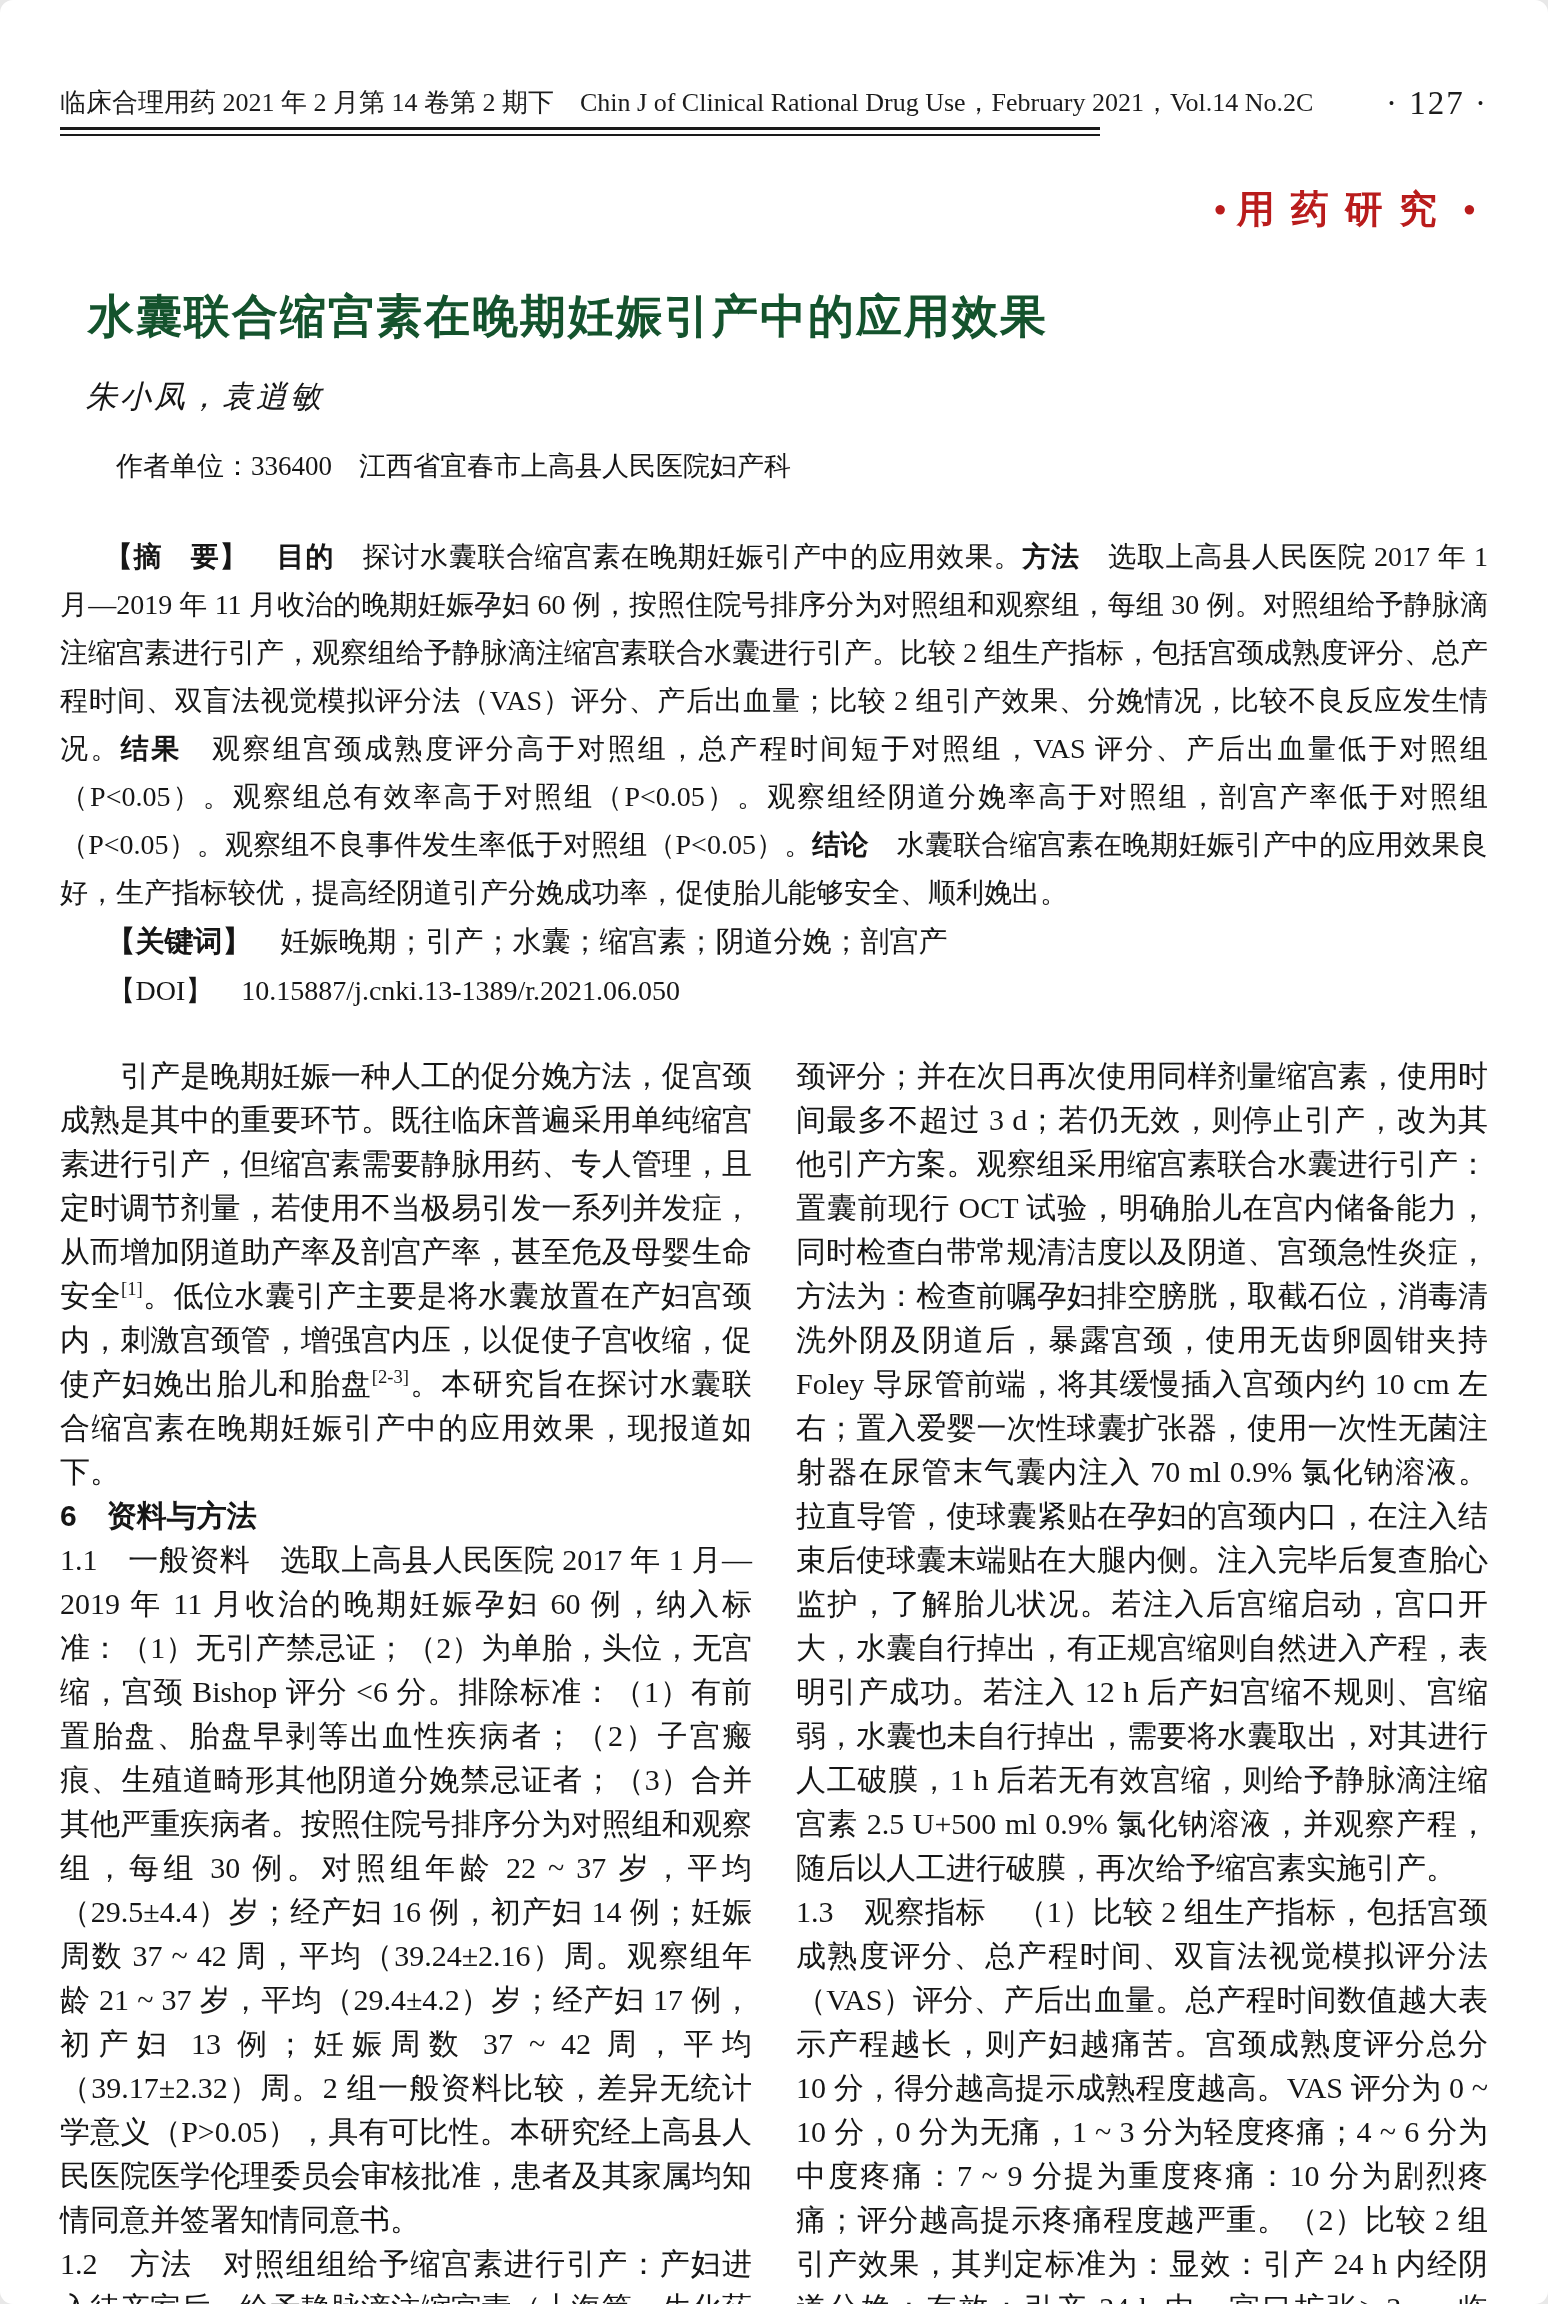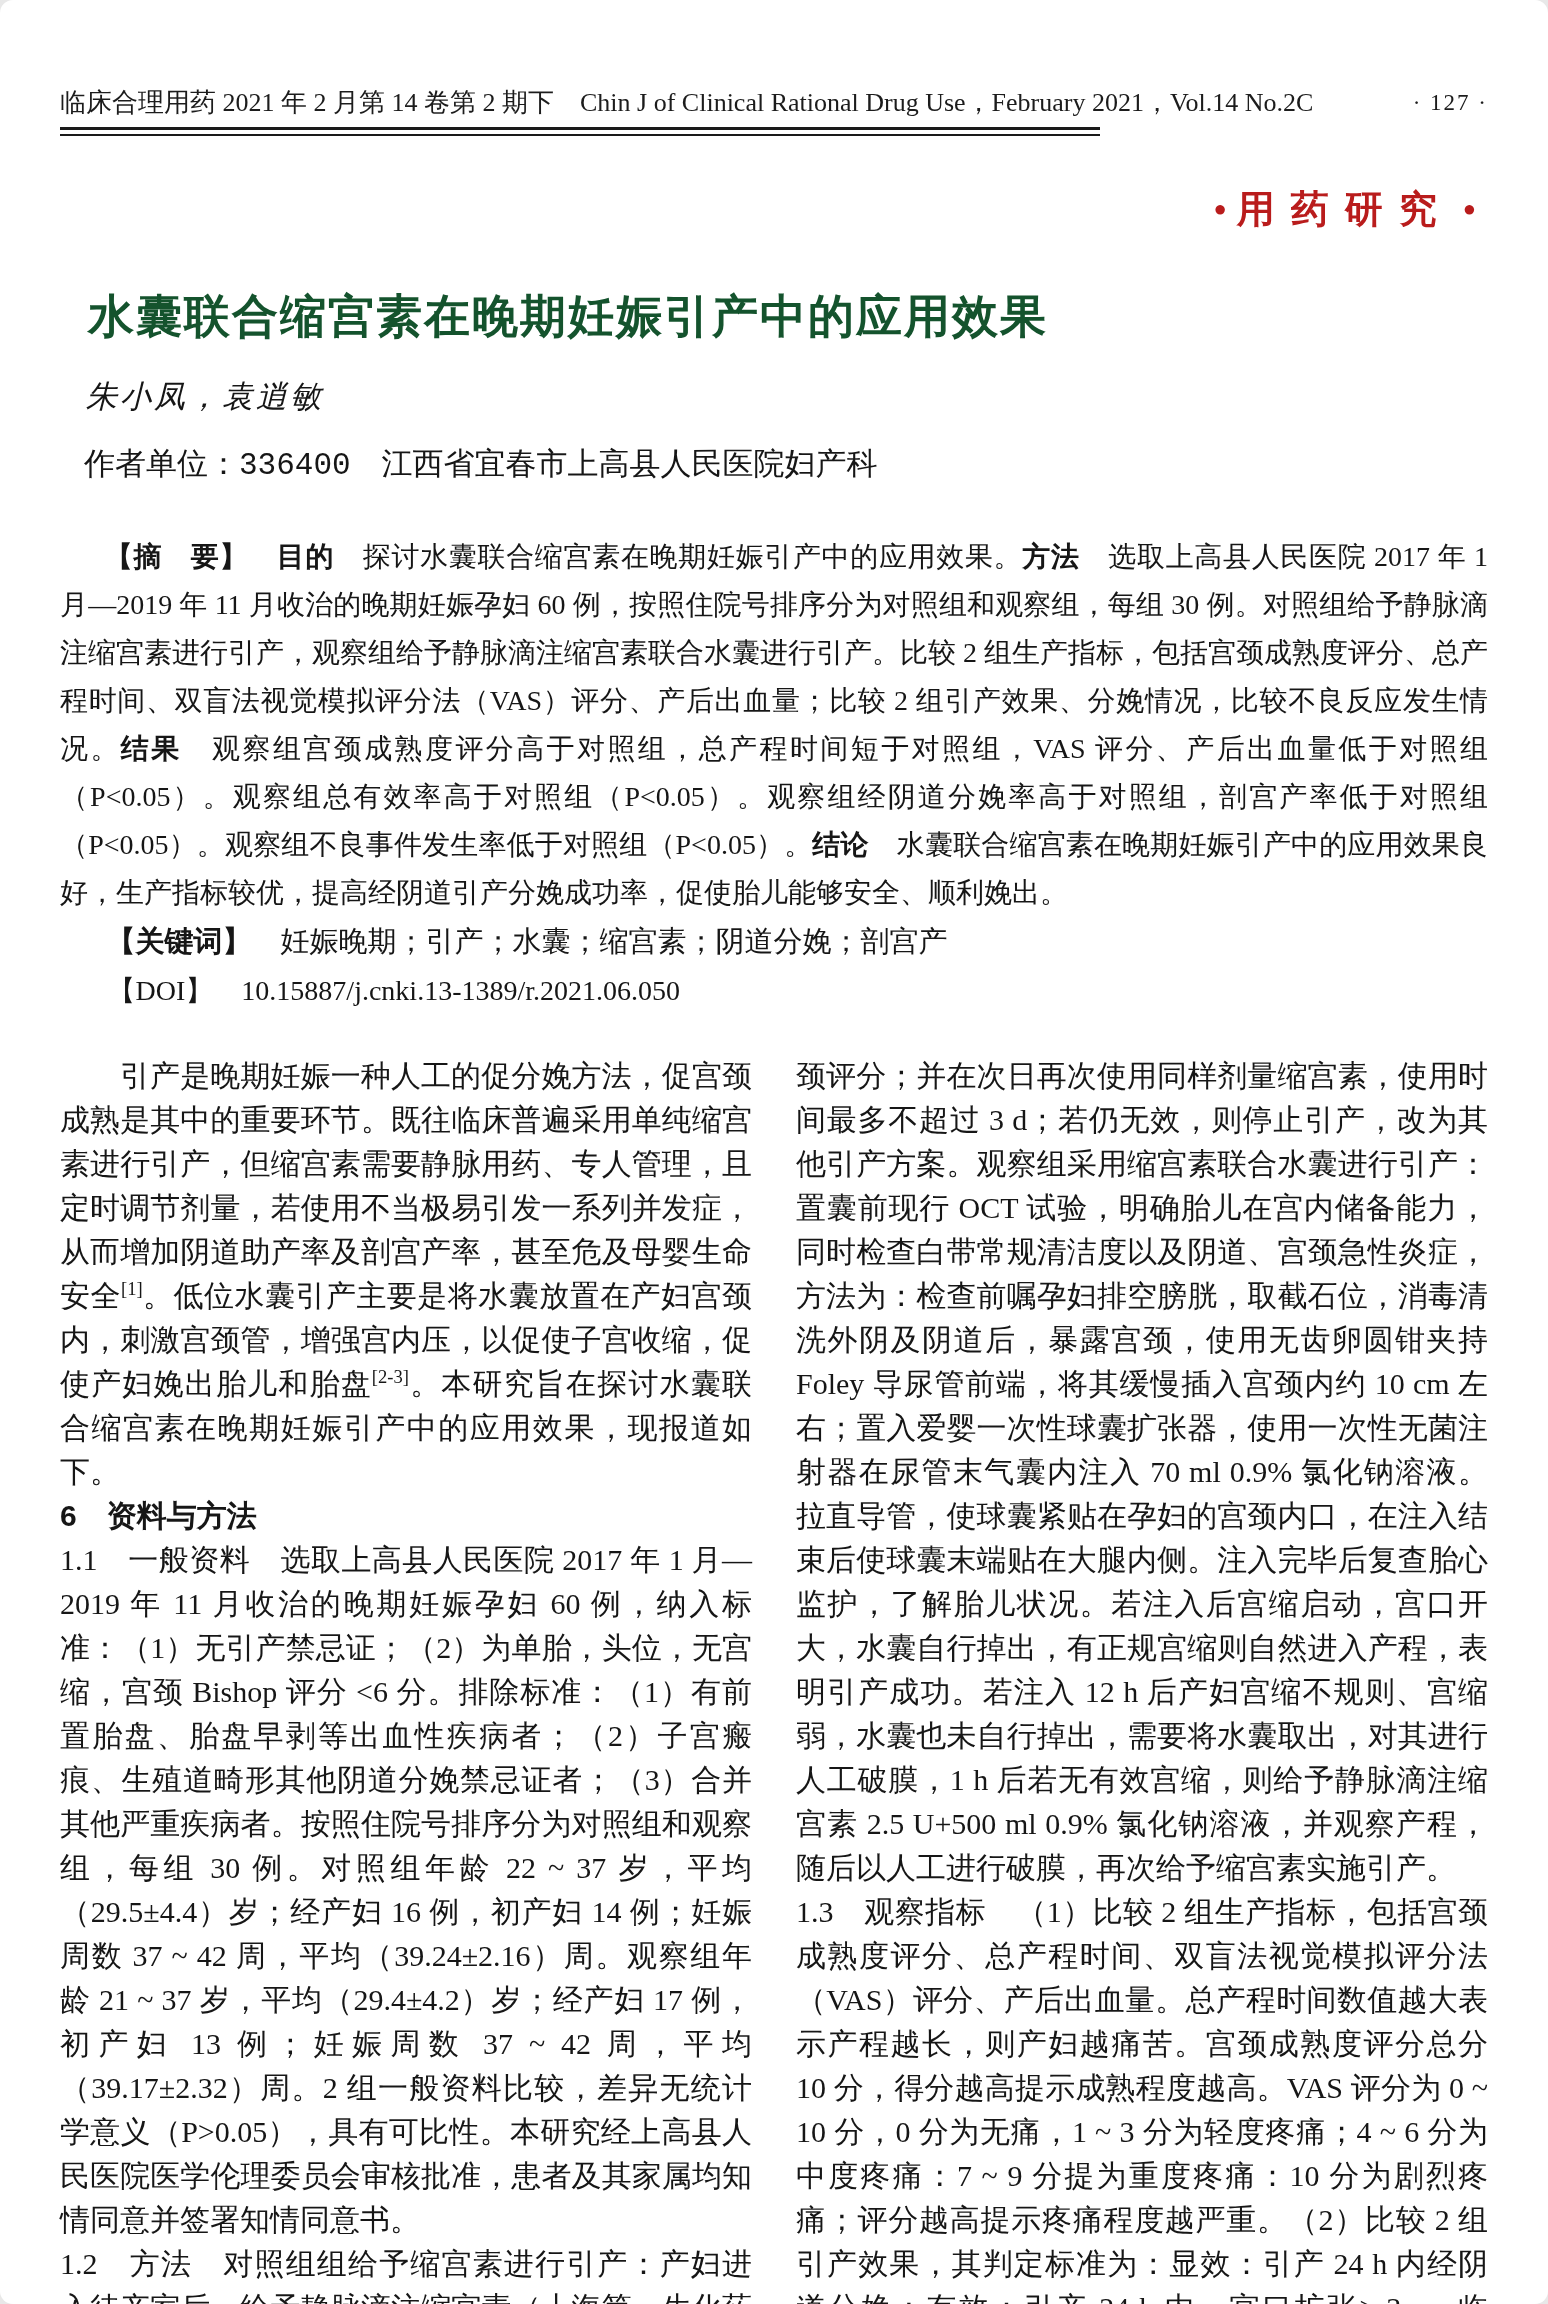--- a/index.html
+++ b/index.html
@@ -15,21 +15,21 @@
     overflow:hidden;
     border-radius:13px;
   }
   
   .pg-header{
     display:flex;justify-content:space-between;align-items:flex-end;
     padding-top:86px;
     font-size:26px;line-height:34px;color:#1c1c1c;
   }
   .ph-en{margin-left:26px;}
-  .ph-page{font-size:23px;letter-spacing:2px;white-space:nowrap;}
+  .ph-page{font-size:33px;letter-spacing:2px;white-space:nowrap;}
   .rule{
     margin-top:7px;
     width:1040px;height:4px;
     border-top:3px solid #1a1a1a;
     border-bottom:2px solid #1a1a1a;
   }
   
   .section-label{
     margin-top:48px;
     text-align:right;
@@ -52,24 +52,23 @@
     color:#14532d;
   }
   .authors{
     margin:30px 0 0 26px;
     font-size:31px;
     font-style:italic;
     letter-spacing:3px;
     line-height:40px;
   }
   .affiliation{
-    margin:32px 0 0 24px;
-    font-size:31px;
+    margin:32px 0 0 56px;
+    font-size:27px;
     line-height:34px;
-    font-family:Liberation Mono, monospace;
   }
   
   .abstract{
     margin:50px 0 0 0;
     font-size:28px;line-height:48px;
     text-align:justify;
     text-indent:1.6em;
     color:#161616;
   }
   .kw{margin:0;font-size:29px;line-height:49px;text-indent:1.6em;}

